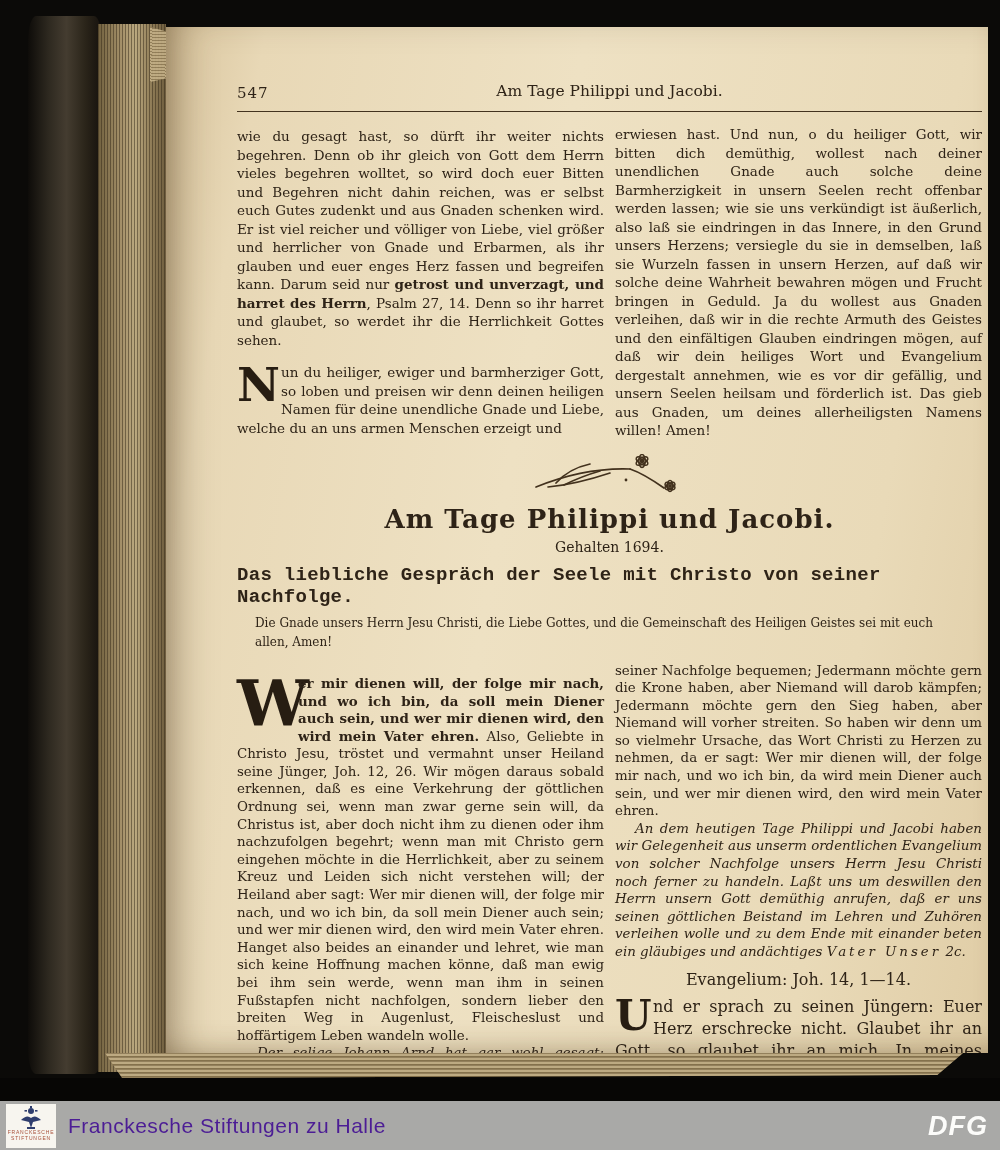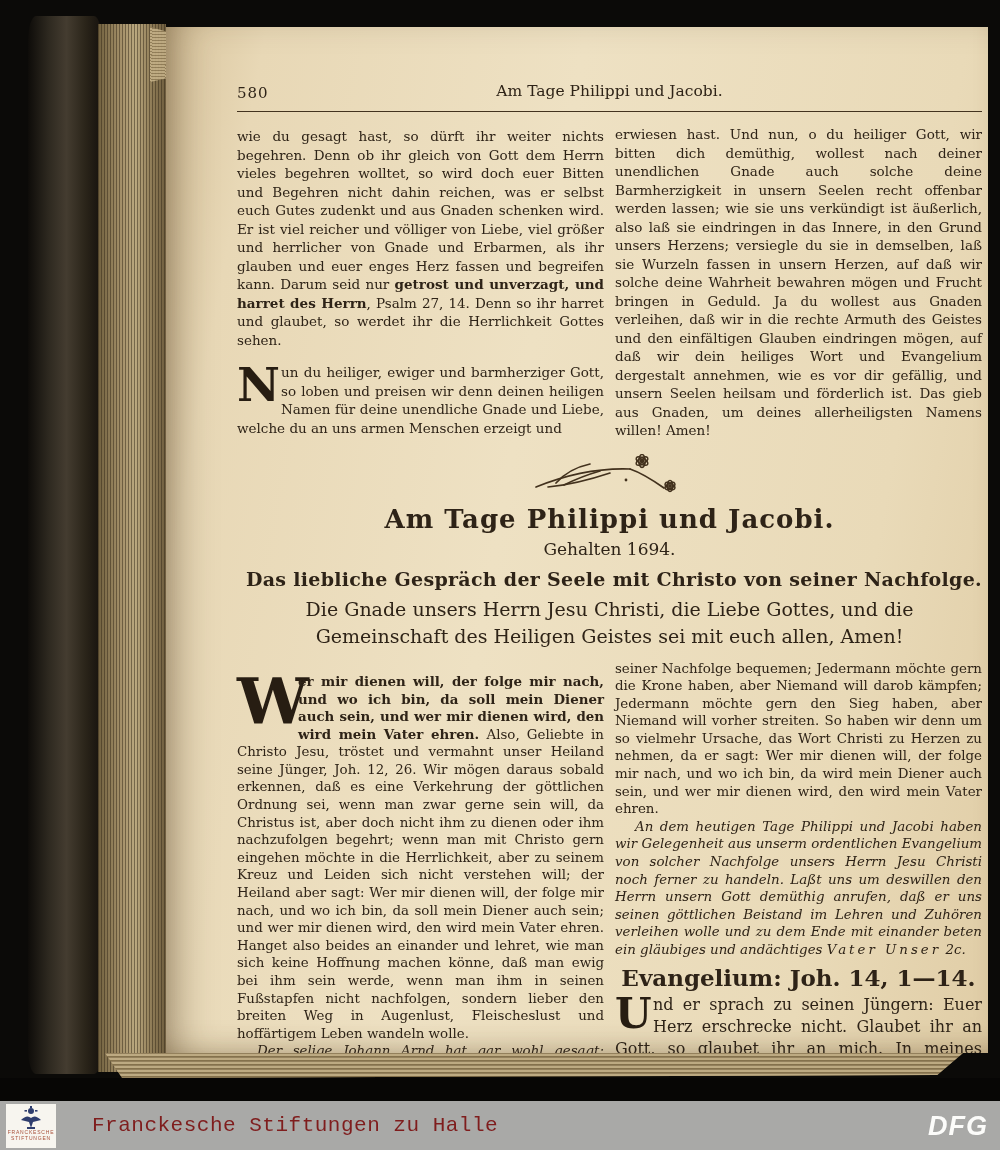--- a/index.html
+++ b/index.html
@@ -58,61 +58,61 @@
   p.cont{text-align-last:justify;}
   b{font-weight:bold;}
   
   .initial{float:left;font-weight:bold;color:#271d12;}
   .initial-n{font-size:47px;line-height:40px;height:52px;width:40px;margin:2px 4px 0 0;}
   .initial-w{font-size:64px;line-height:54px;height:68px;width:56px;margin:2px 5px 0 0;}
   .initial-u{font-size:42px;line-height:36px;height:42px;width:34px;margin:2px 4px 0 0;}
   
   .ornament{display:block;text-align:center;margin:14px 0 2px 0;}
   .sermon-title{margin:2px 0 0 0;text-align:center;font-size:26px;font-weight:600;letter-spacing:1px;}
-  .gehalten{text-align:center;font-size:17px;margin-top:5px;}
-  .sermon-heading{margin:9px 0 0 0;text-align:right;font-size:19px;font-weight:bold;letter-spacing:.3px;}
-  .salutation{text-align:center;font-size:19px;line-height:27px;margin:6px 18px 0 18px;}
+  .gehalten{text-align:center;font-size:14px;margin-top:5px;}
+  .sermon-heading{margin:9px 0 0 0;text-align:left;font-size:19px;font-weight:bold;letter-spacing:.3px;font-family:Liberation Mono, monospace;}
+  .salutation{text-align:left;font-size:12px;line-height:19px;margin:6px 18px 0 18px;}
   
-  .evangelium{font-weight:bold;text-align:center;font-size:23px;margin:10px 0 8px 0;}
+  .evangelium{font-weight:normal;text-align:center;font-size:16px;margin:10px 0 8px 0;}
   .gospel{font-size:16px;line-height:22px;}
   .spaced{letter-spacing:3px;}
   
   .black-gap{position:absolute;left:0;top:1078px;width:1000px;height:23px;background:#070605;}
   .footer-bar{
     position:absolute;left:0;top:1101px;width:1000px;height:49px;
     background:var(--bar,#a9a9a7);display:flex;align-items:center;
   }
   .logo-box{
     position:absolute;left:6px;top:3px;width:50px;height:44px;background:#f7f5ef;
     display:flex;flex-direction:column;align-items:center;justify-content:flex-start;padding-top:2px;box-sizing:border-box;
   }
   .logo-caption{font-family:"Liberation Sans",sans-serif;font-size:5px;line-height:5.5px;letter-spacing:.8px;color:var(--logo-red,#a8503a);text-align:center;}
   .bar-title{
-    margin-left:92px;color:#7f1d1d;font-family:Liberation Mono, monospace;
+    margin-left:68px;color:#4c1d95;font-family:Liberation Sans, sans-serif;
     font-size:21px;letter-spacing:.5px;
   }
   .dfg{
     position:absolute;right:12px;top:10px;color:#fcfcfa;
     font-family:"Liberation Sans",sans-serif;font-weight:bold;font-style:italic;
     font-size:27px;letter-spacing:1px;transform:scaleY(1.05);
   }
 </style>
 </head>
 <body>
 
 <div class="spine"></div>
 <div class="page-edges"></div>
 <div class="corner-edge"></div>
 <div class="bottom-edges"></div>
 
 <div class="page">
   <div class="page-inner">
 
     <div class="running-head">
-      <span class="pagenum">580</span>
+      <span class="pagenum">547</span>
       <span class="running-title">Am Tage Philippi und Jacobi.</span>
     </div>
     <hr class="head-rule">
 
     <div class="two-col top-section">
       <div class="col">
         <p><span>wie du gesagt hast, so dürft ihr weiter nichts begehren. Denn ob ihr gleich von Gott dem Herrn vieles begehren wolltet, so wird doch euer Bitten und Begehren nicht dahin reichen, was er selbst euch Gutes zudenkt und aus Gnaden schenken wird. Er ist viel reicher und völliger von Liebe, viel größer und herrlicher von Gnade und Erbarmen, als ihr glauben und euer enges Herz fassen und begreifen kann. Darum seid nur </span><b>getrost und unverzagt, und harret des Herrn</b><span>, Psalm 27, 14. Denn so ihr harret und glaubet, so werdet ihr die Herrlichkeit Gottes sehen.</span></p>
         <p class="space-before"><span class="initial initial-n">N</span><span>un du heiliger, ewiger und barmherziger Gott, so loben und preisen wir denn deinen heiligen Namen für deine unendliche Gnade und Liebe, welche du an uns armen Menschen erzeigt und</span></p>
       </div>
       <div class="col-rule"></div>

